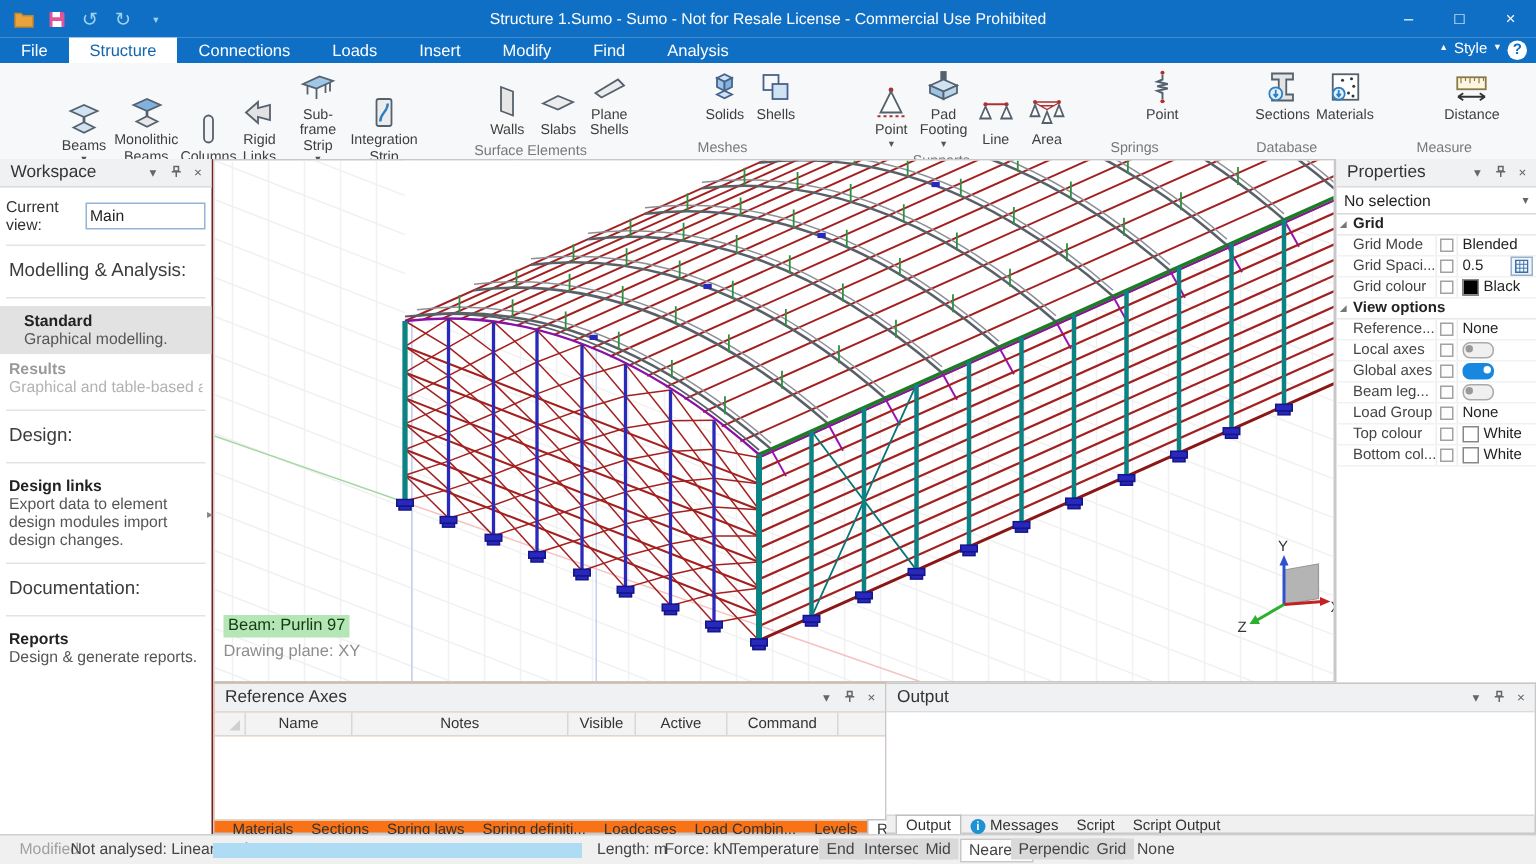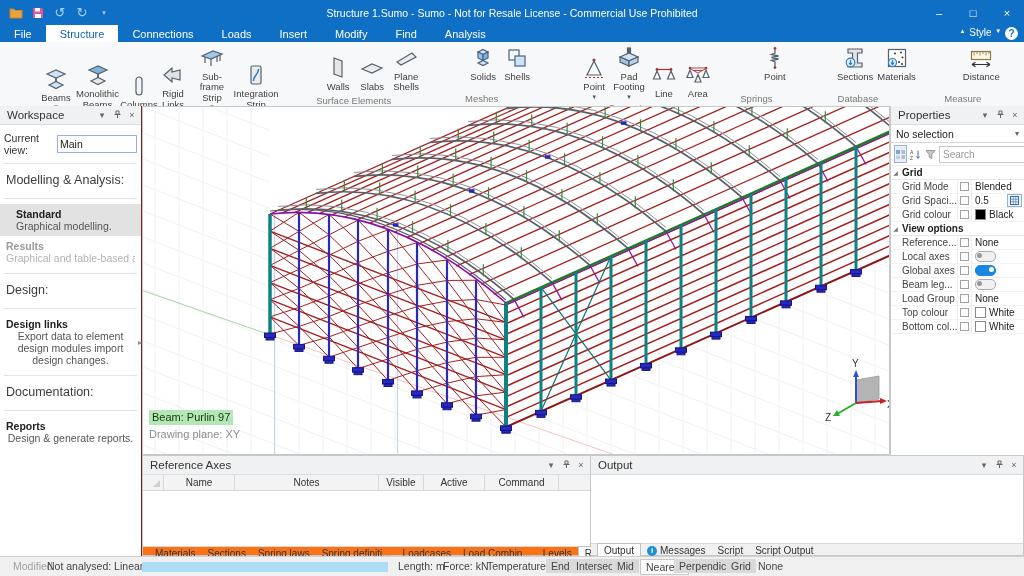--- a/index.html
+++ b/index.html
@@ -49,21 +49,21 @@
   .ws-label{font-size:10.5px;color:#333;}
   #ws-view-input{width:74px;height:14px;border:1px solid #94b4d6;font-size:10.5px;text-align:left;color:#222;background:#fff;}
   .ws-hr{border-top:1px solid #e3e3e3;margin:5px 4px;}
   .ws-heading{font-size:12.5px;color:#3c3c3c;padding:4px 6px 6px 6px;}
   .ws-item{padding:4px 6px;}
   .ws-item.selected{background:#e2e2e2;padding-left:16px;}
   .ws-item-title{font-size:10.5px;font-weight:bold;color:#222;}
   .ws-item-desc{font-size:10.5px;color:#555;white-space:nowrap;overflow:hidden;}
   .ws-item.dim .ws-item-title{color:#9a9a9a;}
   .ws-item.dim .ws-item-desc{color:#b2b2b2;}
-  .ws-item-desc.wrap{white-space:normal;text-align:center;}
+  .ws-item-desc.wrap{white-space:normal;}
   #ws-collapse{position:absolute;right:-1px;top:232px;font-size:8px;color:#888;}
 
   
   #viewport{position:absolute;left:142px;top:106px;width:748px;height:349px;background:#fff;border:1px solid #c8c8c8;box-sizing:border-box;overflow:hidden;}
   #scene{position:absolute;left:0;top:0;}
   #vp-tooltip{position:absolute;left:6px;top:303px;background:#b5e6b5;color:#143814;font-size:11px;padding:0 3px;line-height:15px;}
   #vp-plane{position:absolute;left:6px;top:320px;color:#8d8d8d;font-size:11px;line-height:14px;}
 
   
   #properties{position:absolute;left:890px;top:106px;width:134px;height:349px;background:#fff;border-left:1px solid #c8c8c8;box-sizing:border-box;}
@@ -1002,45 +1002,20 @@
         <span class="ph-ic"><svg width="9" height="9" viewBox="0 0 9 9">
               <path d="M3 1 H6 V4 H3 Z M1.5 4.5 H7.5 M4.5 4.5 V8" stroke="#666" fill="none"></path>
             </svg></span>
         <span class="ph-ic">×</span>
       </span>
     </div>
     <div id="prop-selector">
       <span>No selection</span>
       <span class="chev">▾</span>
     </div>
-    <div id="prop-toolbar">
-      <span class="pt-btn pressed">
-        <svg width="11" height="11" viewBox="0 0 11 11">
-            <rect x="1" y="1" width="4" height="4" fill="#7fa8cc"></rect>
-            <rect x="1" y="6.5" width="4" height="3.5" fill="#b8cfe4"></rect>
-            <path d="M6.5 2 H10 M6.5 4 H10 M6.5 7 H10 M6.5 9 H10" stroke="#7a8a9a"></path>
-          </svg>
-      </span>
-      <span class="pt-btn">
-        <svg width="11" height="11" viewBox="0 0 11 11">
-            <text x="0" y="5" font-size="5" fill="#555">A</text>
-            <text x="0" y="10.5" font-size="5" fill="#555">Z</text>
-            <path d="M8 1.5 V9 M6.5 7.5 L8 9.5 L9.5 7.5" stroke="#3a6ea5" fill="none"></path>
-          </svg>
-      </span>
-      <span class="pt-btn">
-        <svg width="11" height="11" viewBox="0 0 11 11">
-            <path d="M1 1.5 H10 L6.8 5.5 V9.5 L4.2 8.2 V5.5 Z" fill="#c8c8c8" stroke="#9a9a9a"></path>
-          </svg>
-      </span>
-      <span class="search-wrap">
-        <input id="prop-search" placeholder="Search" style="">
-
-      </span>
-    </div>
     <div id="prop-rows">
         <div class="prow group">
           <span class="tri">◢</span>
           <span class="plabel">Grid</span>
         </div>
         <div class="prow">
           <span class="tri"></span>
           <span class="plabel">Grid Mode</span>
           <span class="picon">
             <span class="bind-ic"></span>

